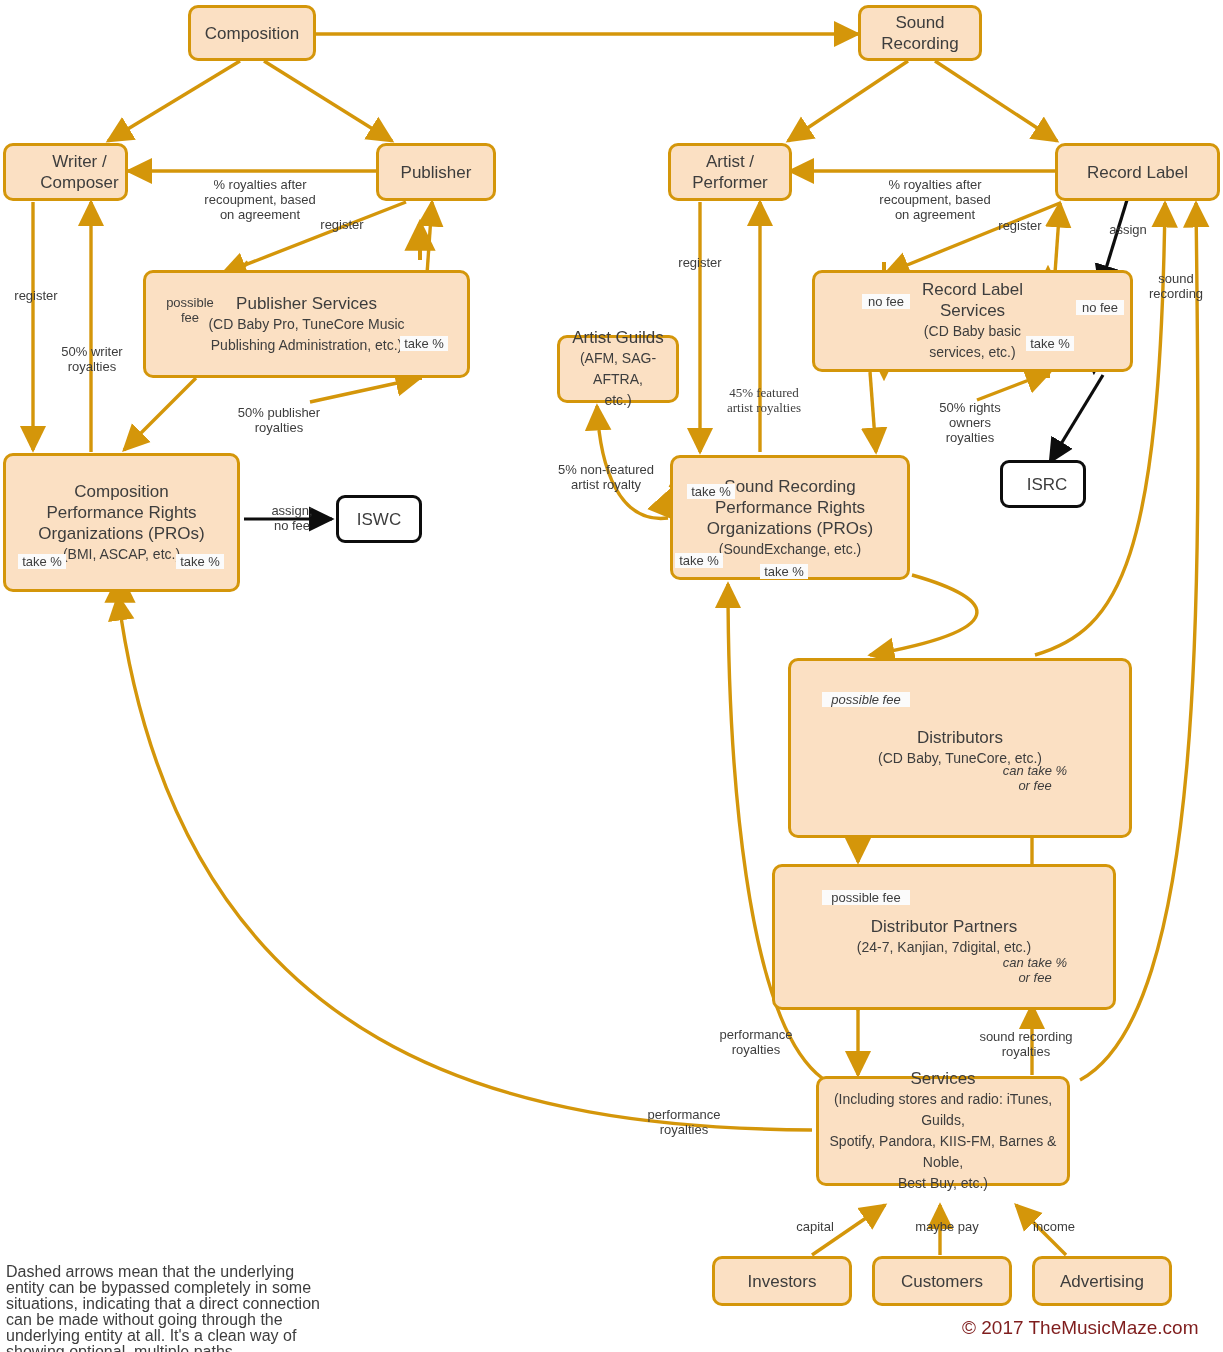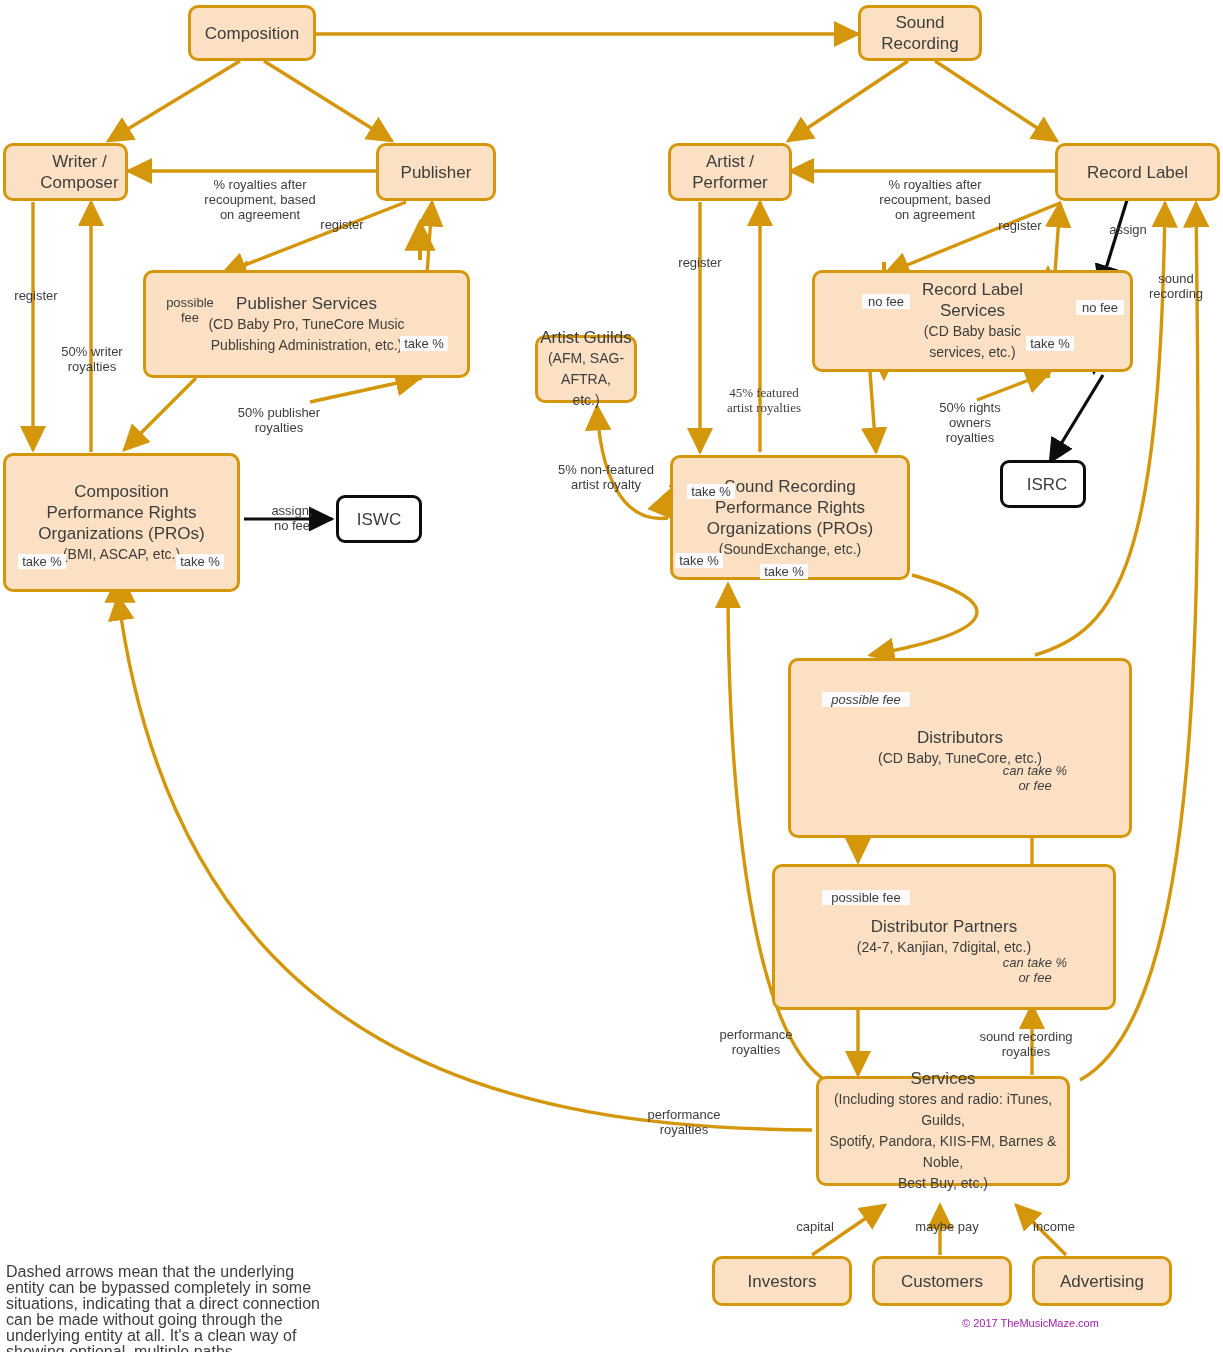--- a/index.html
+++ b/index.html
@@ -43,21 +43,21 @@
   #legend{
     position:absolute;
     left:6px;top:1264px;width:320px;
     font-size:16px;line-height:16px;
     color:#3d3d3d;
     z-index:4;
   }
   #copyright{
     position:absolute;
     left:962px;top:1317px;
-    font-size:11px;color:#a21caf;
+    font-size:19px;color:#7f1d1d;
     z-index:4;
   }
 </style>
 </head>
 <body>
 
 <div id="stage">
 
   <svg id="wires" viewBox="0 0 1223 1352">
     <defs>
@@ -194,21 +194,21 @@
     <div class="t2">Publishing Administration, etc.)</div>
   </div>
 
   <div class="node group" style="left:812px;top:270px;width:321px;height:102px;">
     <div class="t1">Record Label</div>
     <div class="t1">Services</div>
     <div class="t2">(CD Baby basic</div>
     <div class="t2">services, etc.)</div>
   </div>
 
-  <div class="node" style="left:535px;top:335px;width:102px;height:68px;">
+  <div class="node" style="left:557px;top:335px;width:122px;height:68px;">
     <div class="t1">Artist Guilds</div>
     <div class="t2">(AFM, SAG-AFTRA,</div>
     <div class="t2">etc.)</div>
   </div>
 
   <div class="node group" style="left:3px;top:453px;width:237px;height:139px;">
     <div class="t1">Composition</div>
     <div class="t1">Performance Rights</div>
     <div class="t1">Organizations (PROs)</div>
     <div class="t2">(BMI, ASCAP, etc.)</div>

